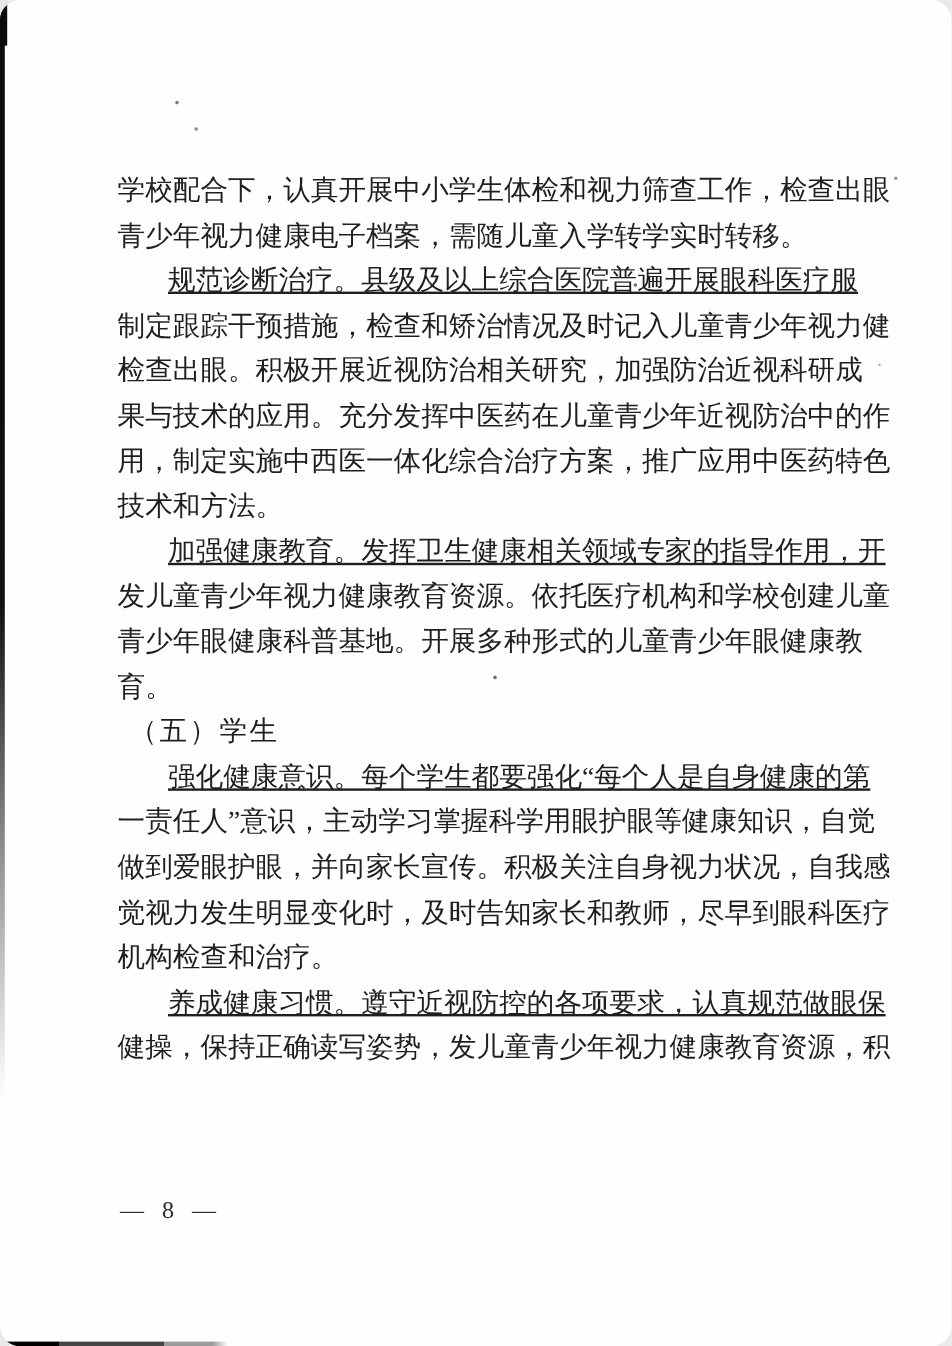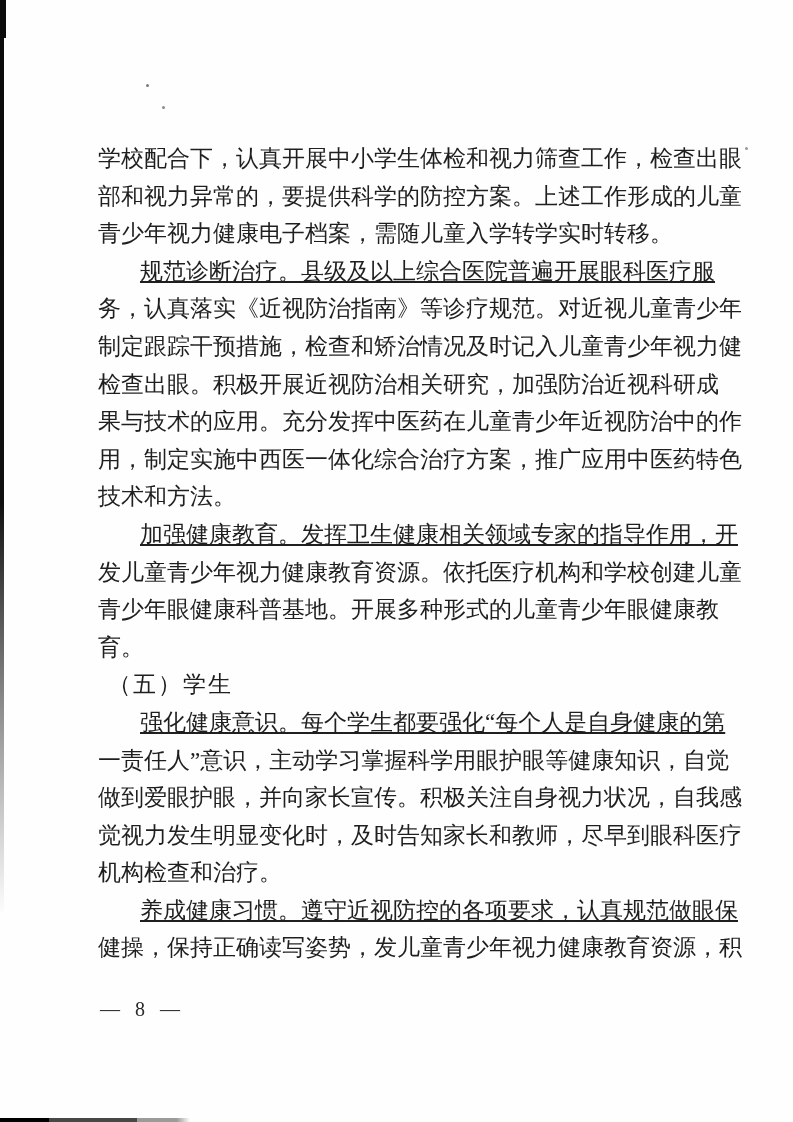--- a/index.html
+++ b/index.html
@@ -9,20 +9,21 @@
     background: #e9e9e9;
   }
   .page {
     position: relative;
     width: 793px;
     height: 1122px;
     background: #fefefe;
     overflow: hidden;
     font-family: "Liberation Serif", "DejaVu Serif", serif;
     color: #1f1f1f;
+    border-radius: 17px;
   }
   .text-block {
     position: absolute;
     left: 98px;
     top: 140px;
     width: 604px;
   }
   .line {
     height: 37.6px;
     line-height: 37.6px;
@@ -94,24 +95,22 @@
   <div class="edge-bottom"></div>
   <div class="speck" style="left:146px;top:84px;width:3px;height:3px;background:#7a7a7a"></div>
   <div class="speck" style="left:162px;top:106px;width:3px;height:3px;background:#8a8a8a"></div>
   <div class="speck" style="left:528px;top:236px;width:3px;height:3px;background:#6f6f6f"></div>
   <div class="speck" style="left:411px;top:563px;width:3px;height:3px;background:#6f6f6f"></div>
   <div class="speck" style="left:745px;top:147px;width:3px;height:3px;background:#999999"></div>
   <div class="speck" style="left:732px;top:303px;width:2px;height:2px;background:#aaaaaa"></div>
 
   <div class="text-block">
       <div class="line t-body-full">学校配合下，认真开展中小学生体检和视力筛查工作，检查出眼</div>
-      <div class="line t-body-full">部和视力异常的，要提供科学的防控方案。上述工作形成的儿童</div>
       <div class="line t-body-end">青少年视力健康电子档案，需随儿童入学转学实时转移。</div>
       <div class="line t-para-start">规范诊断治疗。县级及以上综合医院普遍开展眼科医疗服</div>
-      <div class="line t-body-full">务，认真落实《近视防治指南》等诊疗规范。对近视儿童青少年</div>
       <div class="line t-body-full">制定跟踪干预措施，检查和矫治情况及时记入儿童青少年视力健</div>
       <div class="line t-body-full">检查出眼。积极开展近视防治相关研究，加强防治近视科研成</div>
       <div class="line t-body-full">果与技术的应用。充分发挥中医药在儿童青少年近视防治中的作</div>
       <div class="line t-body-full">用，制定实施中西医一体化综合治疗方案，推广应用中医药特色</div>
       <div class="line t-body-end">技术和方法。</div>
       <div class="line t-para-start">加强健康教育。发挥卫生健康相关领域专家的指导作用，开</div>
       <div class="line t-body-full">发儿童青少年视力健康教育资源。依托医疗机构和学校创建儿童</div>
       <div class="line t-body-full">青少年眼健康科普基地。开展多种形式的儿童青少年眼健康教</div>
       <div class="line t-body-end">育。</div>
       <div class="line t-heading">（五）学生</div>

